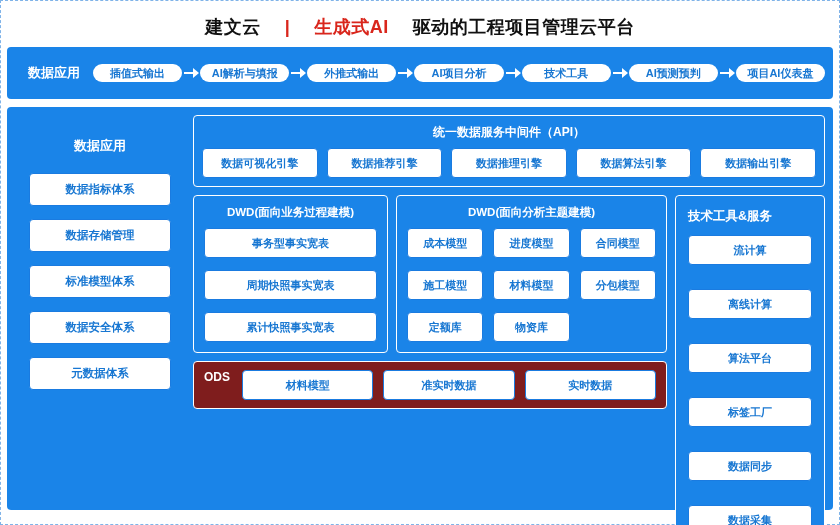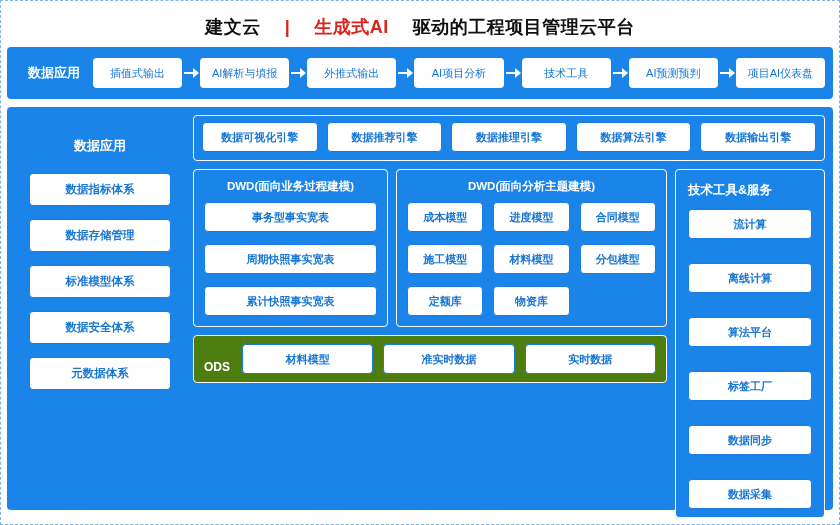--- a/index.html
+++ b/index.html
@@ -57,25 +57,25 @@
     color: #ffffff; font-size: 13px; font-weight: bold;
     width: 78px; text-align: center;
     flex: 0 0 78px;
   }
   .pipeline-track {
     flex: 1 1 auto;
     display: flex; align-items: center;
   }
   .pipeline-item {
     flex: 1 1 0;
-    height: 30px;
+    height: 18px;
     background: #ffffff;
-    border-radius: 4px;
+    border-radius: 12px;
     color: #1877d2;
-    font-size: 11px; font-weight: normal;
+    font-size: 11px; font-weight: bold;
     display: flex; align-items: center; justify-content: center;
     white-space: nowrap;
   }
   .arrow {
     flex: 0 0 18px;
     height: 10px;
     position: relative;
   }
   .arrow::before {
     content: "";
@@ -155,25 +155,25 @@
   .dwd-right { flex: 1 1 auto; }
   .grid3 {
     display: grid;
     grid-template-columns: repeat(3, 1fr);
     gap: 12px 10px;
   }
   .grid3 .chip { height: 30px; font-weight: bold; }
 
   
   .ods-band {
-    background: #4d7c0f;
+    background: #7f1d1d;
     border: 1px solid #ffffff;
     border-radius: 4px;
     padding: 8px 10px;
-    display: flex; align-items: flex-end; gap: 10px;
+    display: flex; align-items: flex-start; gap: 10px;
   }
   .band-label {
     color: #ffffff; font-size: 12px; font-weight: bold;
     flex: 0 0 auto; padding-right: 2px;
   }
   .ods-band .chip { flex: 1 1 0; height: 30px; font-weight: bold; }
 
   
   .src-band {
     background: #1a84e8;
@@ -242,20 +242,21 @@
         <div class="chip">数据存储管理</div>
         <div class="chip">标准模型体系</div>
         <div class="chip">数据安全体系</div>
         <div class="chip">元数据体系</div>
       </div>
     </div>
 
     <div class="col-mid">
 
       <div class="api-band">
+        <div class="api-title">统一数据服务中间件（API）</div>
         <div class="api-items">
           <div class="chip">数据可视化引擎</div>
           <div class="chip">数据推荐引擎</div>
           <div class="chip">数据推理引擎</div>
           <div class="chip">数据算法引擎</div>
           <div class="chip">数据输出引擎</div>
         </div>
       </div>
 
       <div class="dwd-wrap">

